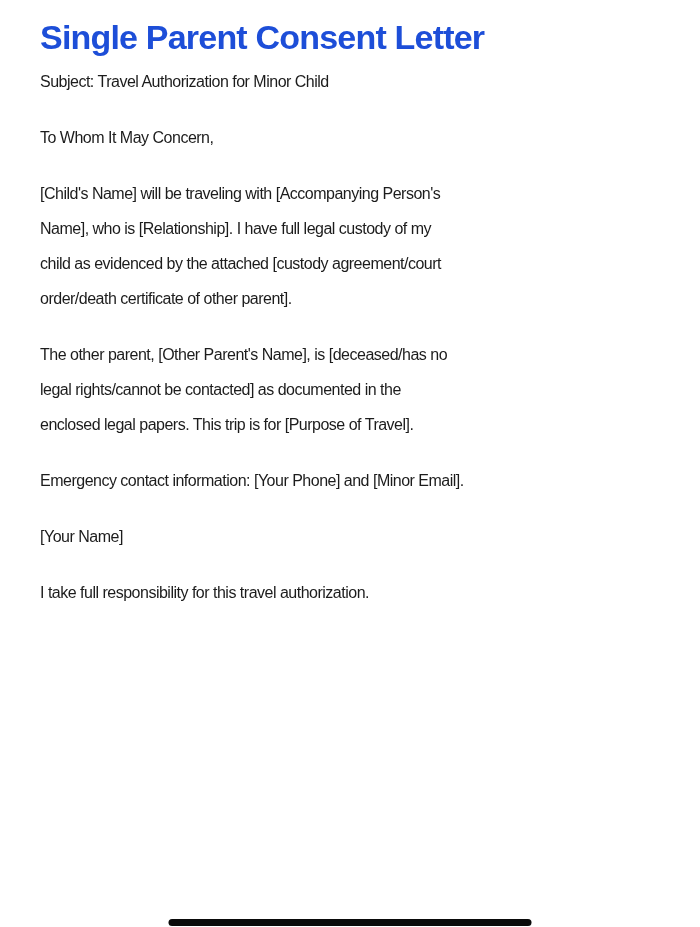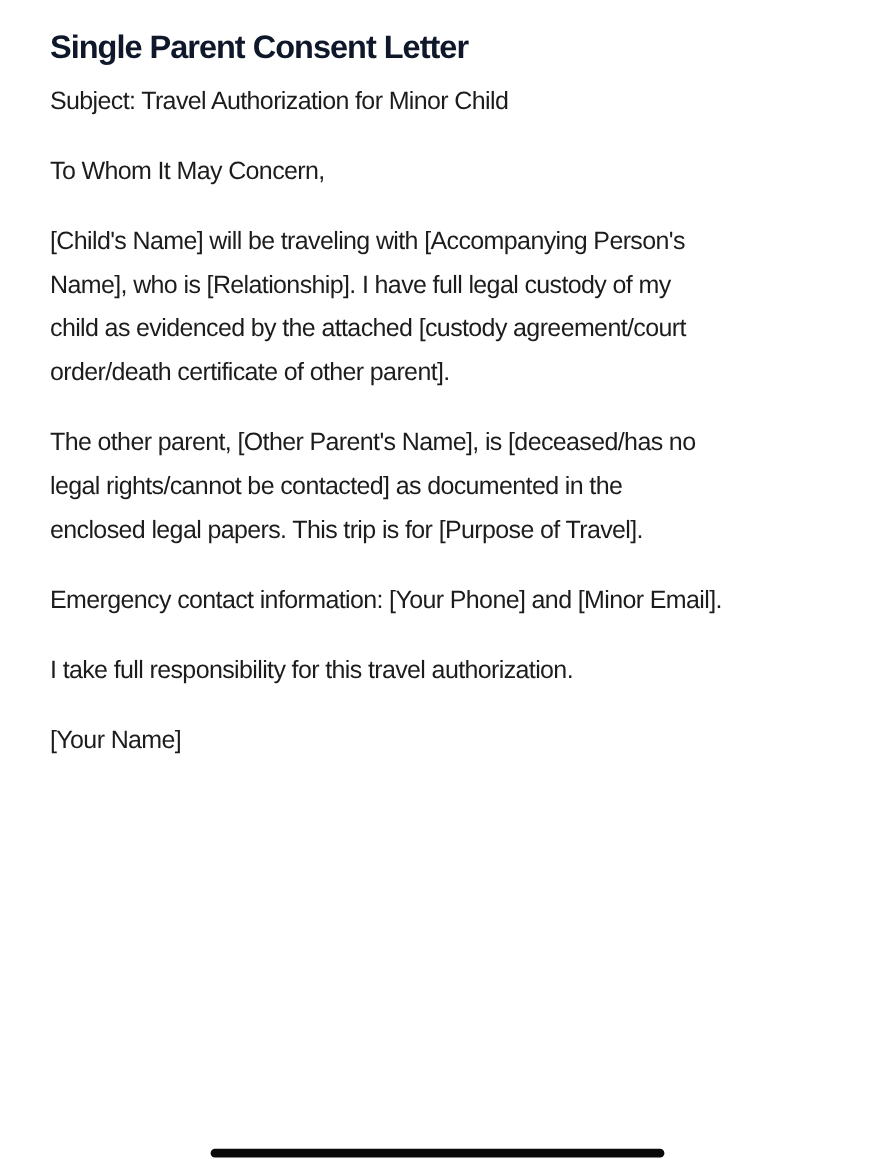--- a/index.html
+++ b/index.html
@@ -11,29 +11,29 @@
     width: 700px;
     height: 927px;
     position: relative;
     overflow: hidden;
     font-family: "Liberation Sans", sans-serif;
   }
   .letter {
     padding: 22px 35px 0 40px;
   }
   .letter-title {
-    font-size: 26px;
+    font-size: 34px;
     line-height: 30px;
     font-weight: 700;
     letter-spacing: -0.8px;
-    color: #0f172a;
+    color: #1d4ed8;
     margin: 0 0 12px 0;
   }
   .letter p {
-    font-size: 20px;
+    font-size: 16px;
     line-height: 35px;
     letter-spacing: -0.5px;
     color: #1c1c1c;
     margin: 0 0 21px 0;
     white-space: pre-line;
   }
   .home-indicator {
     position: absolute;
     left: 50%;
     transform: translateX(-50%);
@@ -60,21 +60,21 @@
 Name], who is [Relationship]. I have full legal custody of my
 child as evidenced by the attached [custody agreement/court
 order/death certificate of other parent].</p>
 
   <p>The other parent, [Other Parent's Name], is [deceased/has no
 legal rights/cannot be contacted] as documented in the
 enclosed legal papers. This trip is for [Purpose of Travel].</p>
 
   <p>Emergency contact information: [Your Phone] and [Minor Email].</p>
 
+  <p>[Your Name]</p>
+
   <p>I take full responsibility for this travel authorization.</p>
-
-  <p>[Your Name]</p>
 
 
 
 </div>
 
 <div class="home-indicator"></div>
 
 </body></html>

